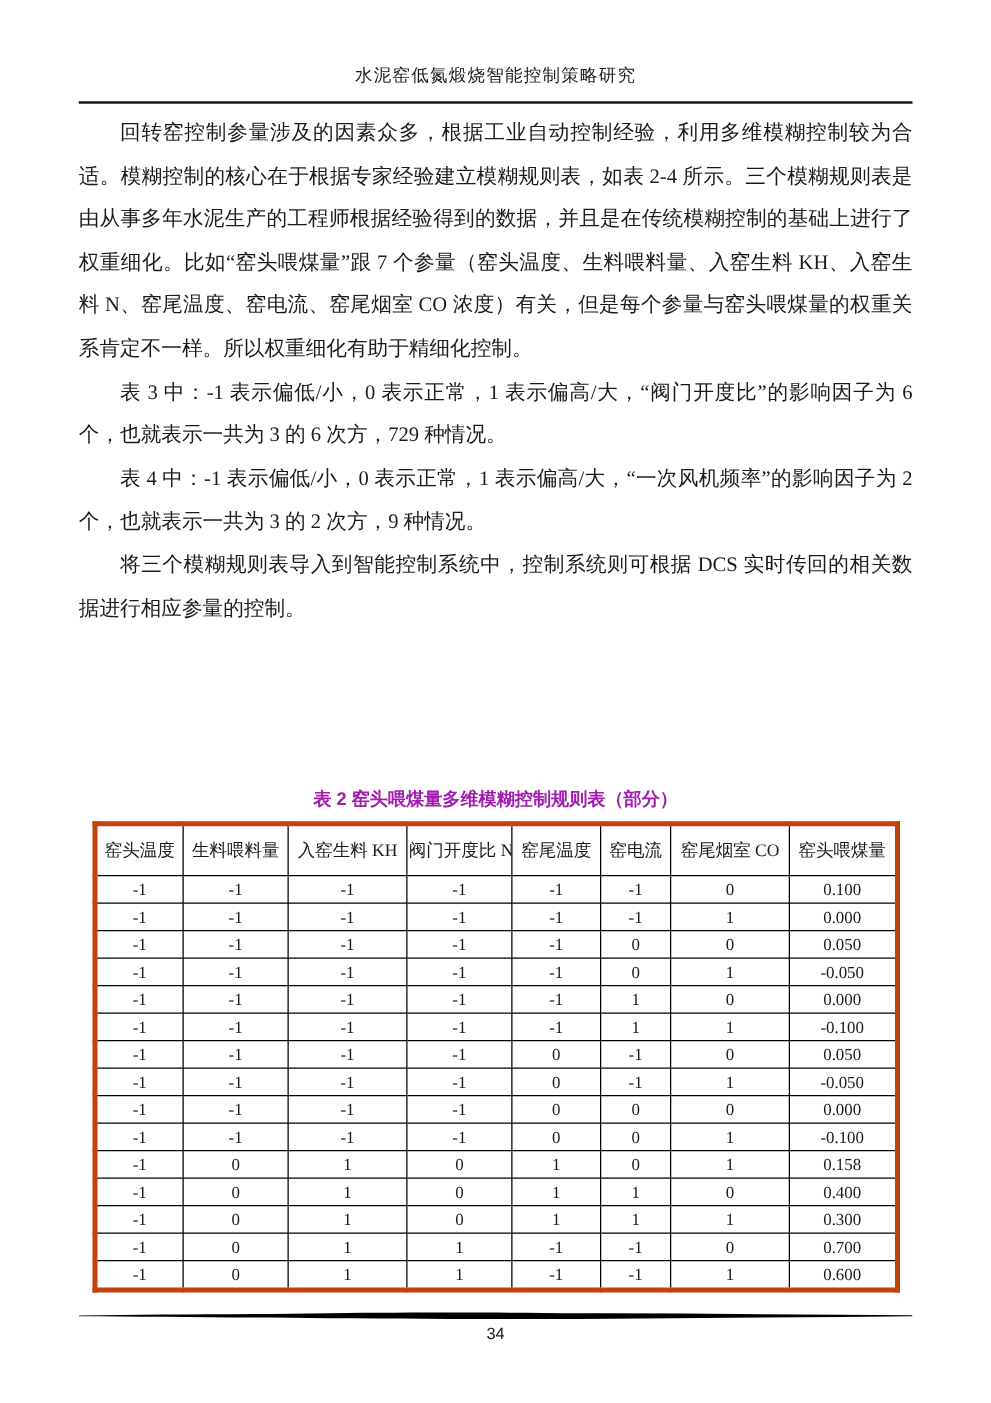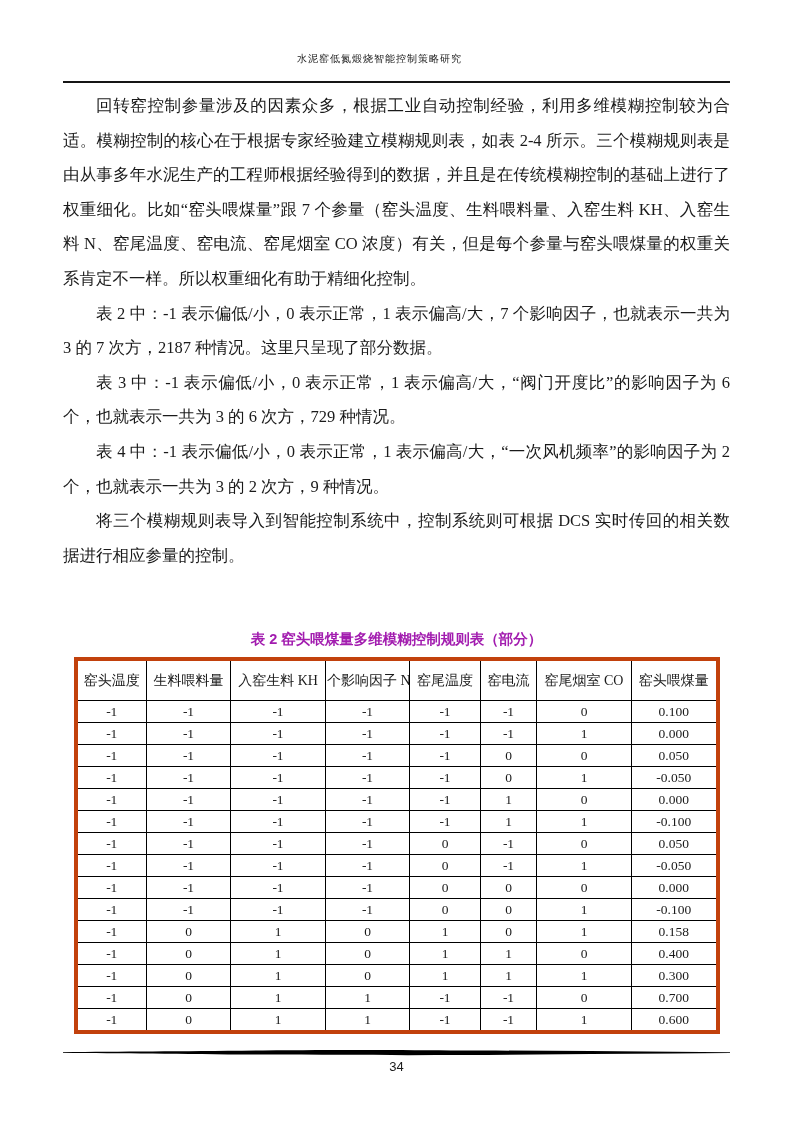--- a/index.html
+++ b/index.html
@@ -4,22 +4,22 @@
 <style>
   html,body{margin:0;padding:0;}
   body{
     width:793px;height:1122px;background:#ffffff;position:relative;
     font-family:"Liberation Serif","DejaVu Serif",serif;color:#1a1a1a;
     overflow:hidden;
   }
   .page{position:absolute;inset:0;background:#ffffff;}
 
   .running-head{
-    position:absolute;top:52px;left:46px;width:667px;
-    text-align:center;font-size:10px;color:#1a1a1a;letter-spacing:1px;
+    position:absolute;top:52px;left:63px;width:667px;
+    text-align:center;font-size:14px;color:#1a1a1a;letter-spacing:1px;
   }
   .head-rule{
     position:absolute;top:81px;left:63px;width:667px;height:2px;background:#151515;
   }
 
   .body-text{
     position:absolute;top:89px;left:63px;width:667px;
   }
   .body-text p{
     margin:0;text-indent:2em;font-size:16.5px;line-height:34.6px;
@@ -65,21 +65,20 @@
 </head>
 <body>
 
 <div class="page">
 
   <div class="running-head">水泥窑低氮煅烧智能控制策略研究</div>
   <div class="head-rule"></div>
 
   <div class="body-text">
     <p>回转窑控制参量涉及的因素众多，根据工业自动控制经验，利用多维模糊控制较为合适。模糊控制的核心在于根据专家经验建立模糊规则表，如表 2-4 所示。三个模糊规则表是由从事多年水泥生产的工程师根据经验得到的数据，并且是在传统模糊控制的基础上进行了权重细化。比如“窑头喂煤量”跟 7 个参量（窑头温度、生料喂料量、入窑生料 KH、入窑生料 N、窑尾温度、窑电流、窑尾烟室 CO 浓度）有关，但是每个参量与窑头喂煤量的权重关系肯定不一样。所以权重细化有助于精细化控制。</p>
-    <p>表 2 中：-1 表示偏低/小，0 表示正常，1 表示偏高/大，7 个影响因子，也就表示一共为 3 的 7 次方，2187 种情况。这里只呈现了部分数据。</p>
     <p>表 3 中：-1 表示偏低/小，0 表示正常，1 表示偏高/大，“阀门开度比”的影响因子为 6 个，也就表示一共为 3 的 6 次方，729 种情况。</p>
     <p>表 4 中：-1 表示偏低/小，0 表示正常，1 表示偏高/大，“一次风机频率”的影响因子为 2 个，也就表示一共为 3 的 2 次方，9 种情况。</p>
     <p>将三个模糊规则表导入到智能控制系统中，控制系统则可根据 DCS 实时传回的相关数据进行相应参量的控制。</p>
   </div>
 
   <div class="table-block">
     <div class="table-caption">表 2 窑头喂煤量多维模糊控制规则表（部分）</div>
     <table class="rules">
       <colgroup>
         <col style="width:71px">
@@ -89,21 +88,21 @@
         <col style="width:71px">
           <col style="width:56px">
           <col style="width:95px">
           <col style="width:86px">
       </colgroup>
       <thead>
         <tr>
           <th>窑头温度</th>
           <th>生料喂料量</th>
           <th>入窑生料 KH</th>
-          <th>个影响因子 N</th>
+          <th>阀门开度比 N</th>
           <th>窑尾温度</th>
           <th>窑电流</th>
           <th>窑尾烟室 CO</th>
           <th>窑头喂煤量</th>
         </tr>
       </thead>
       <tbody>
           <tr>
             <td>-1</td>
             <td>-1</td>

